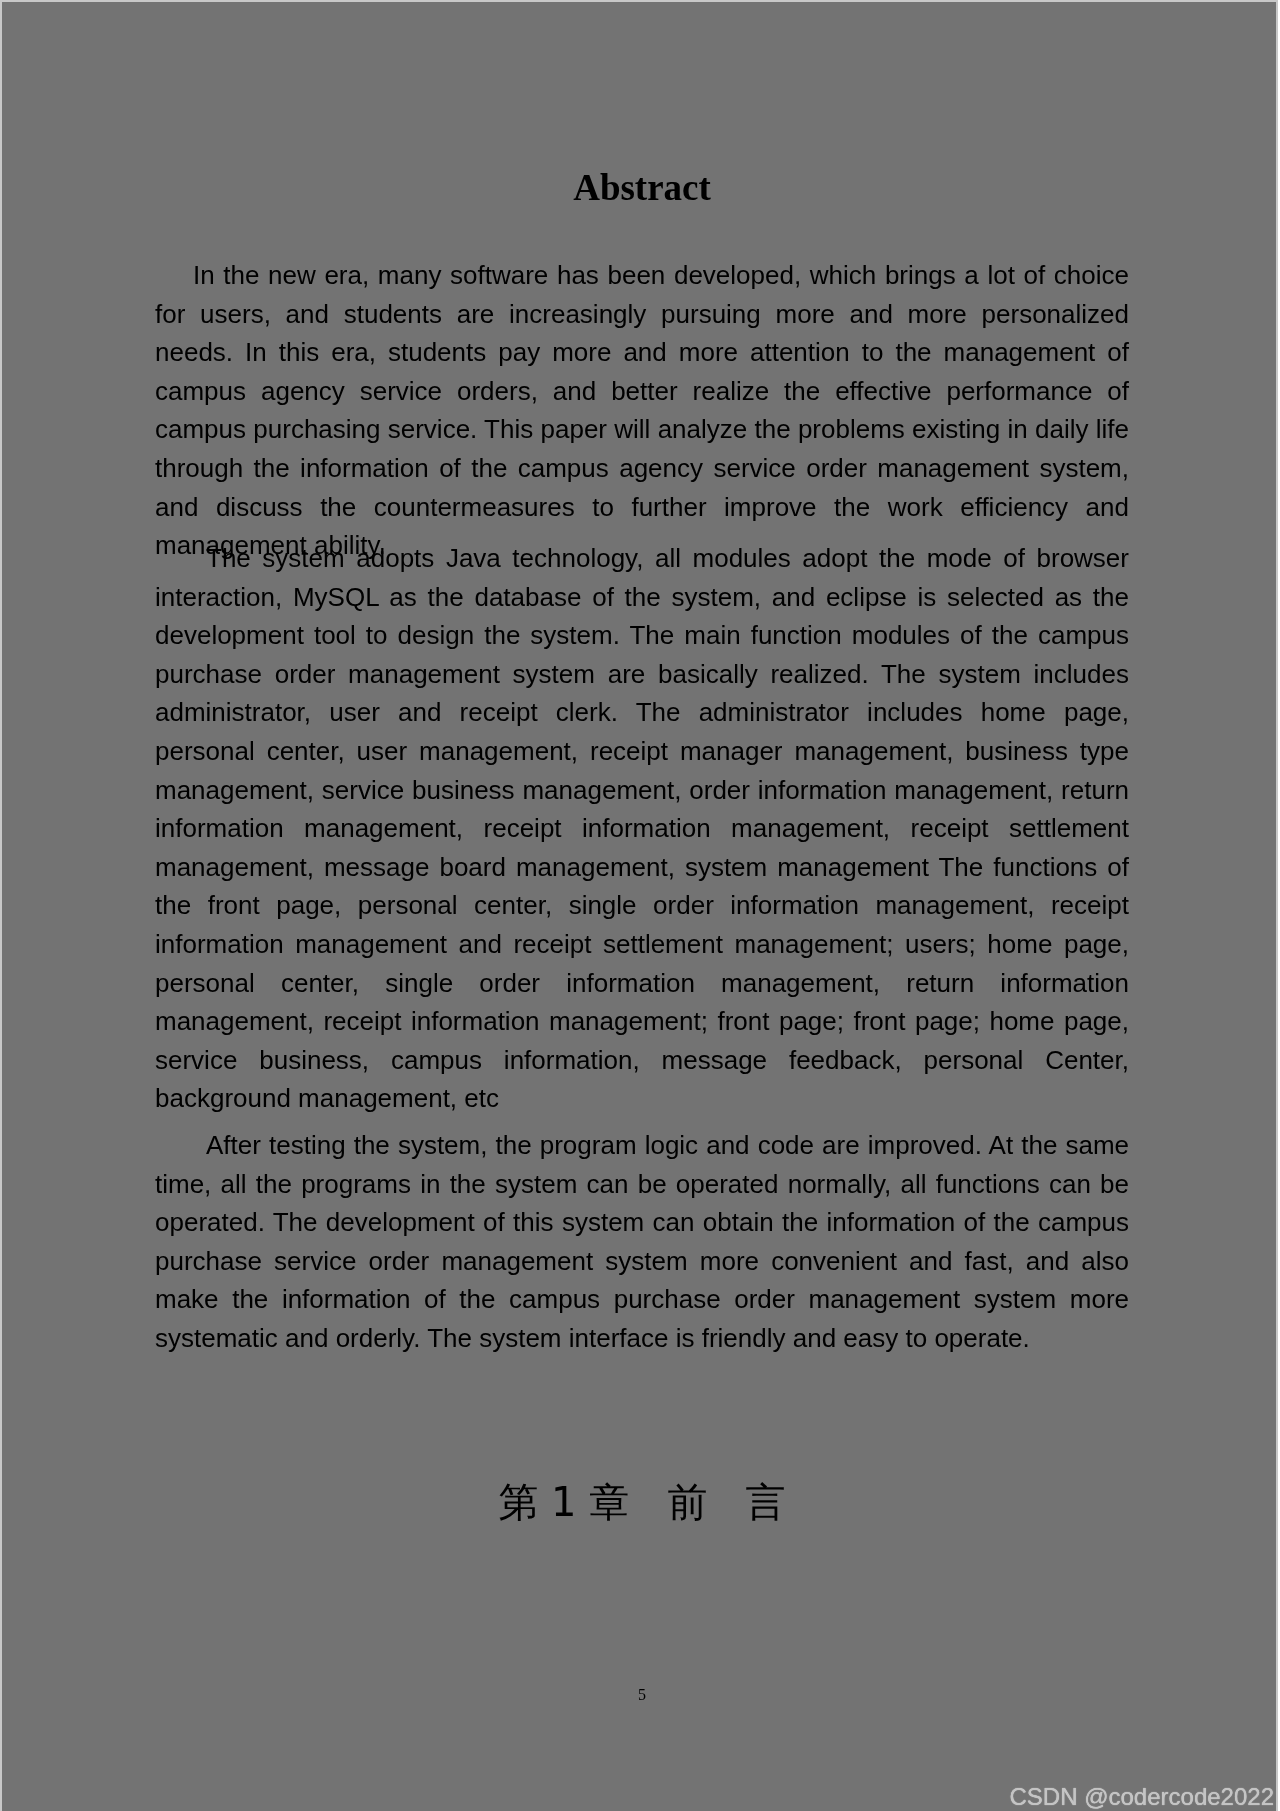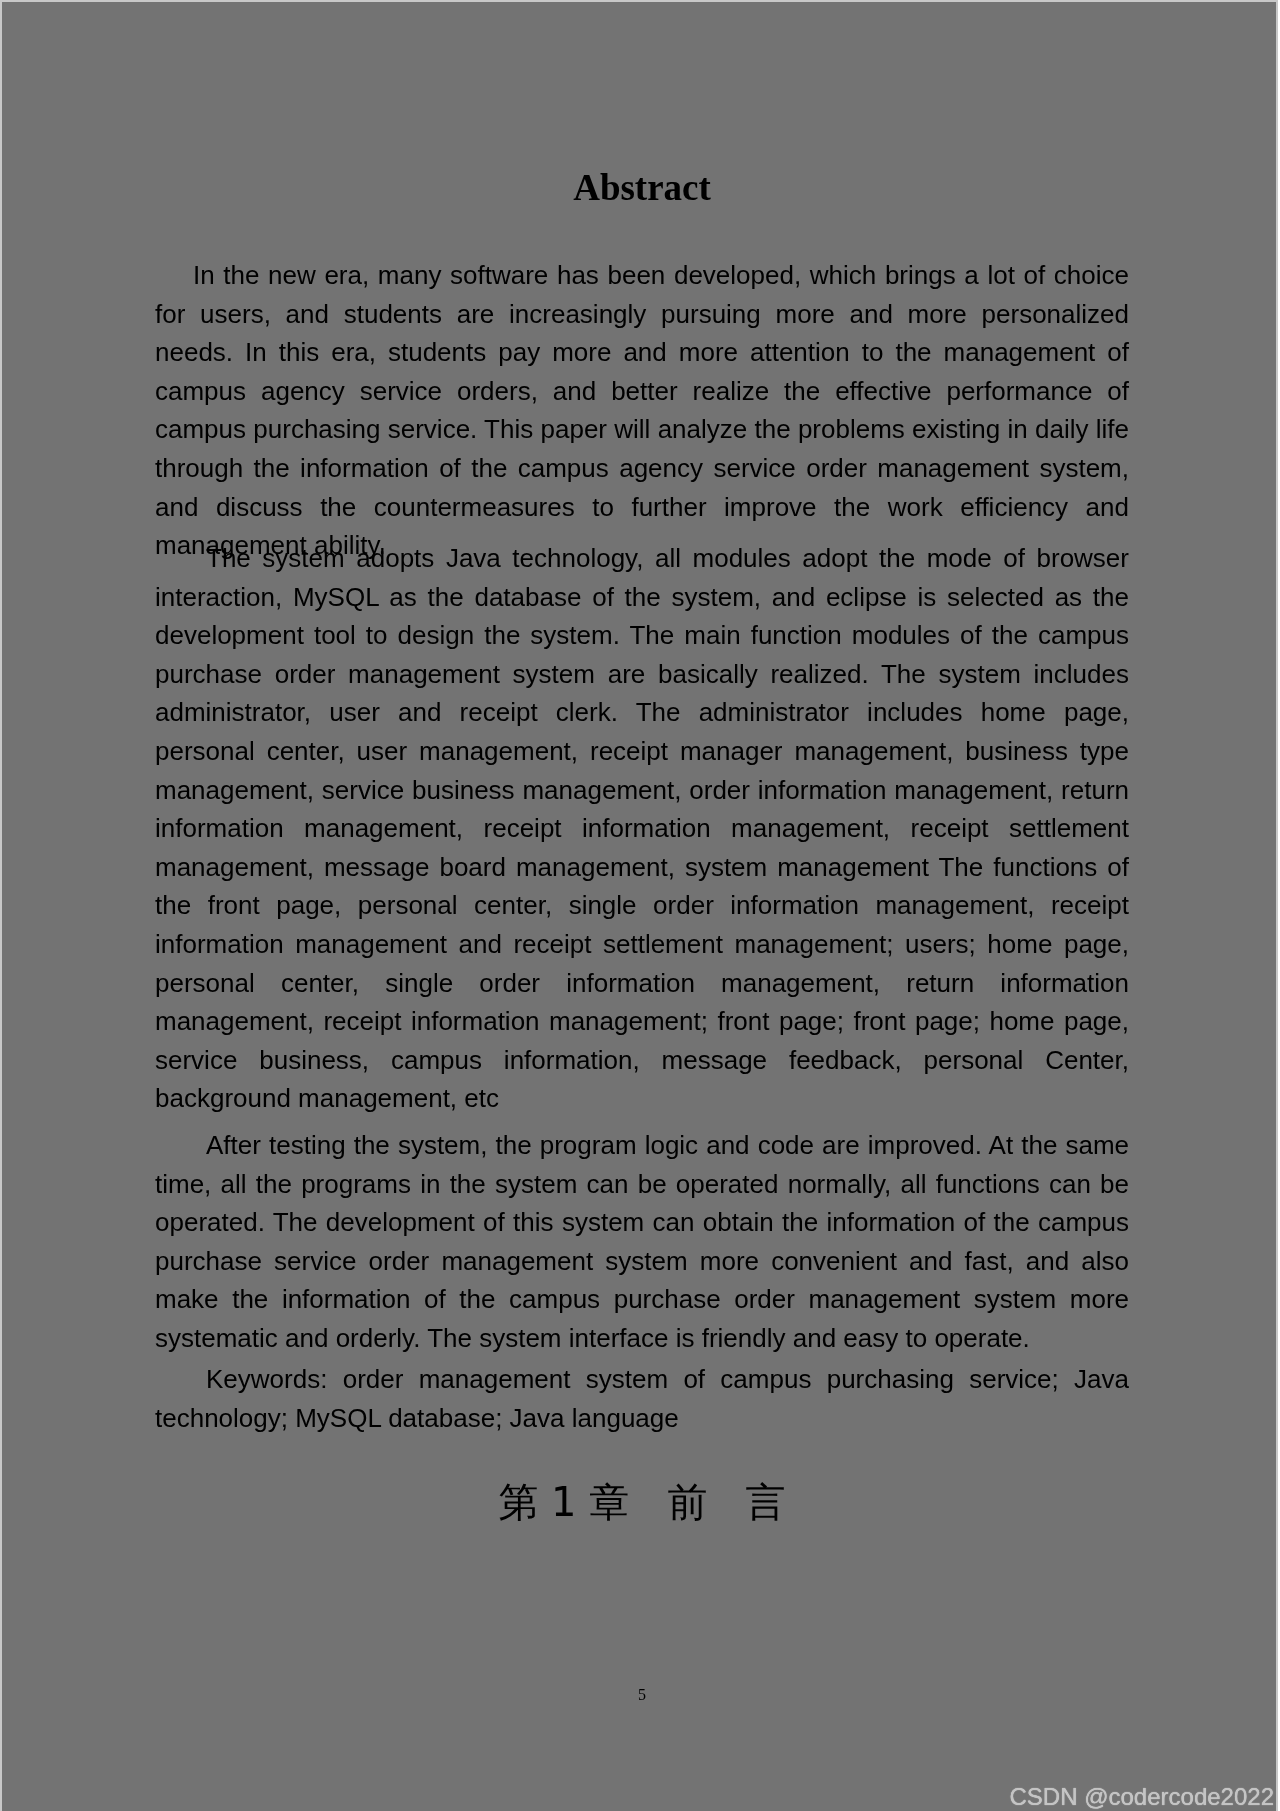--- a/index.html
+++ b/index.html
@@ -55,22 +55,19 @@
   </div>
 
   <div class="body" id="p2">
     <p class="para indent2">The system adopts Java technology, all modules adopt the mode of browser interaction, MySQL as the database of the system, and eclipse is selected as the development tool to design the system. The main function modules of the campus purchase order management system are basically realized. The system includes administrator, user and receipt clerk. The administrator includes home page, personal center, user management, receipt manager management, business type management, service business management, order information management, return information management, receipt information management, receipt settlement management, message board management, system management The functions of the front page, personal center, single order information management, receipt information management and receipt settlement management; users; home page, personal center, single order information management, return information management, receipt information management; front page; front page; home page, service business, campus information, message feedback, personal Center, background management, etc</p>
   </div>
 
   <div class="body" id="p3">
     <p class="para indent2">After testing the system, the program logic and code are improved. At the same time, all the programs in the system can be operated normally, all functions can be operated. The development of this system can obtain the information of the campus purchase service order management system more convenient and fast, and also make the information of the campus purchase order management system more systematic and orderly. The system interface is friendly and easy to operate.</p>
   </div>
 
-  <div class="body" id="kw">
-    <p class="para indent2">Keywords: order management system of campus purchasing service; Java technology; MySQL database; Java language</p>
-  </div>
 
   <div class="chapter">第 1 章   前   言</div>
 
   <div class="pagenum">5</div>
 </div>
 
 <div class="watermark">CSDN @codercode2022</div>
 
 </body></html>

